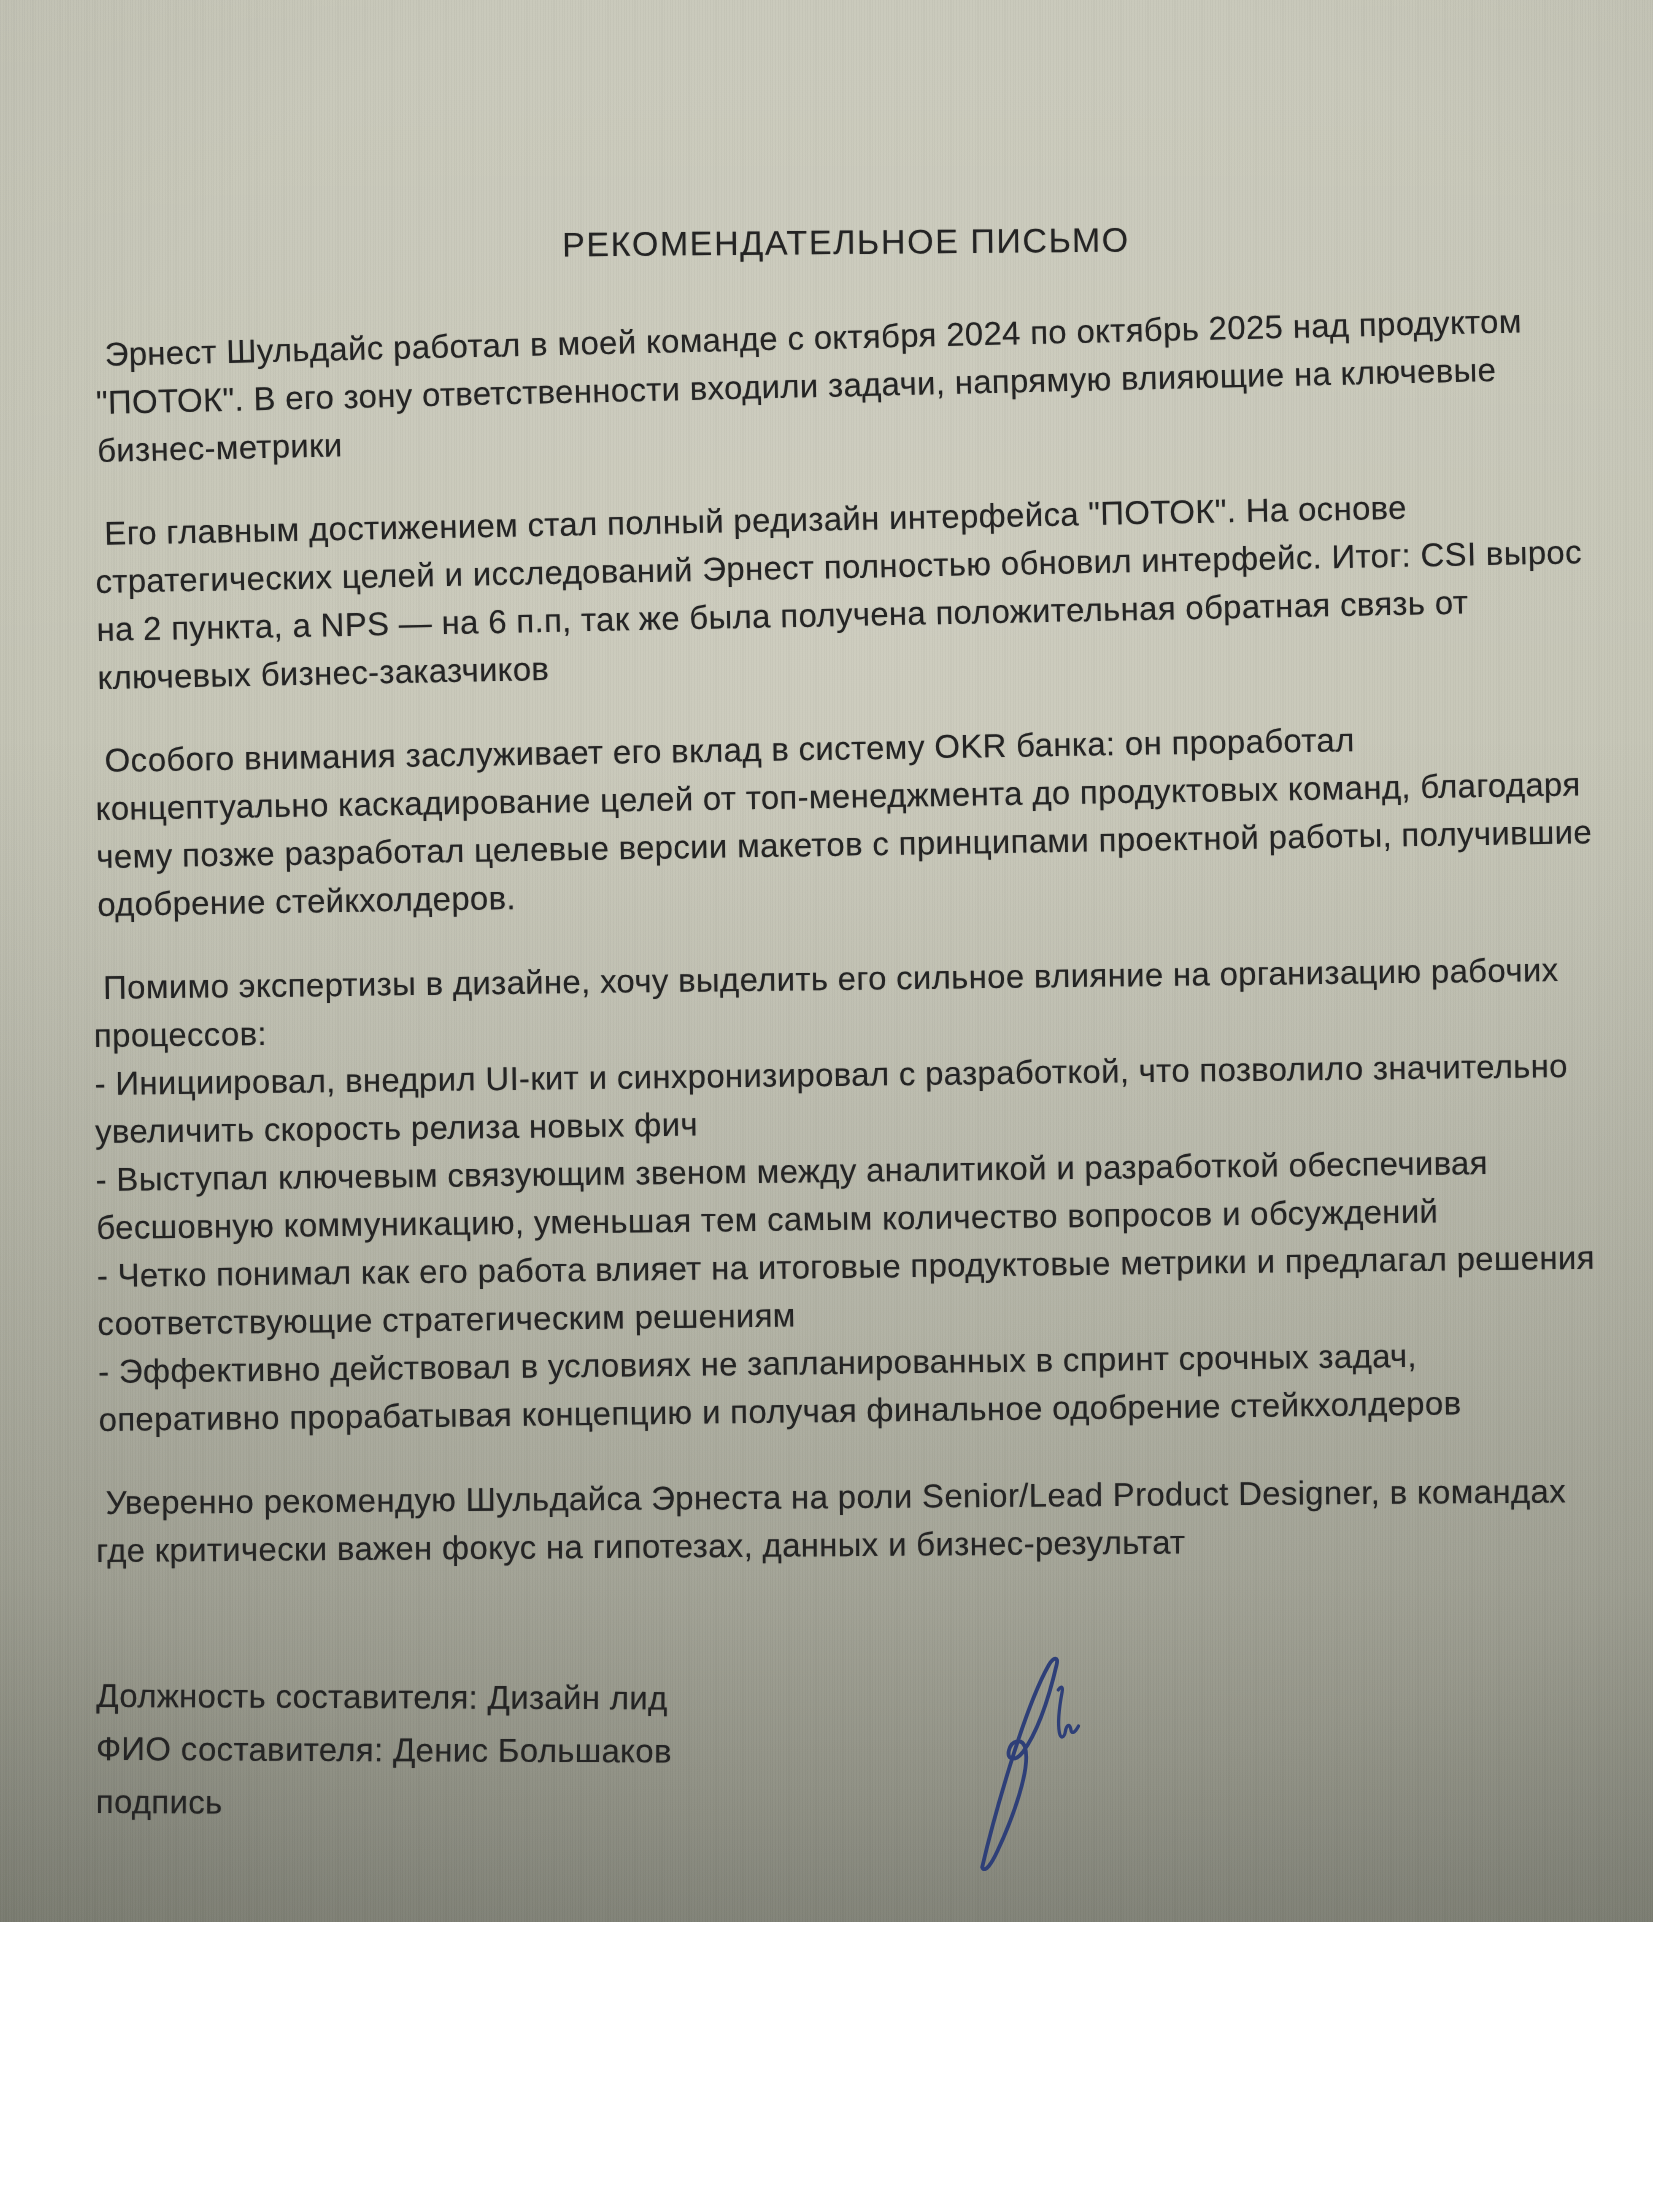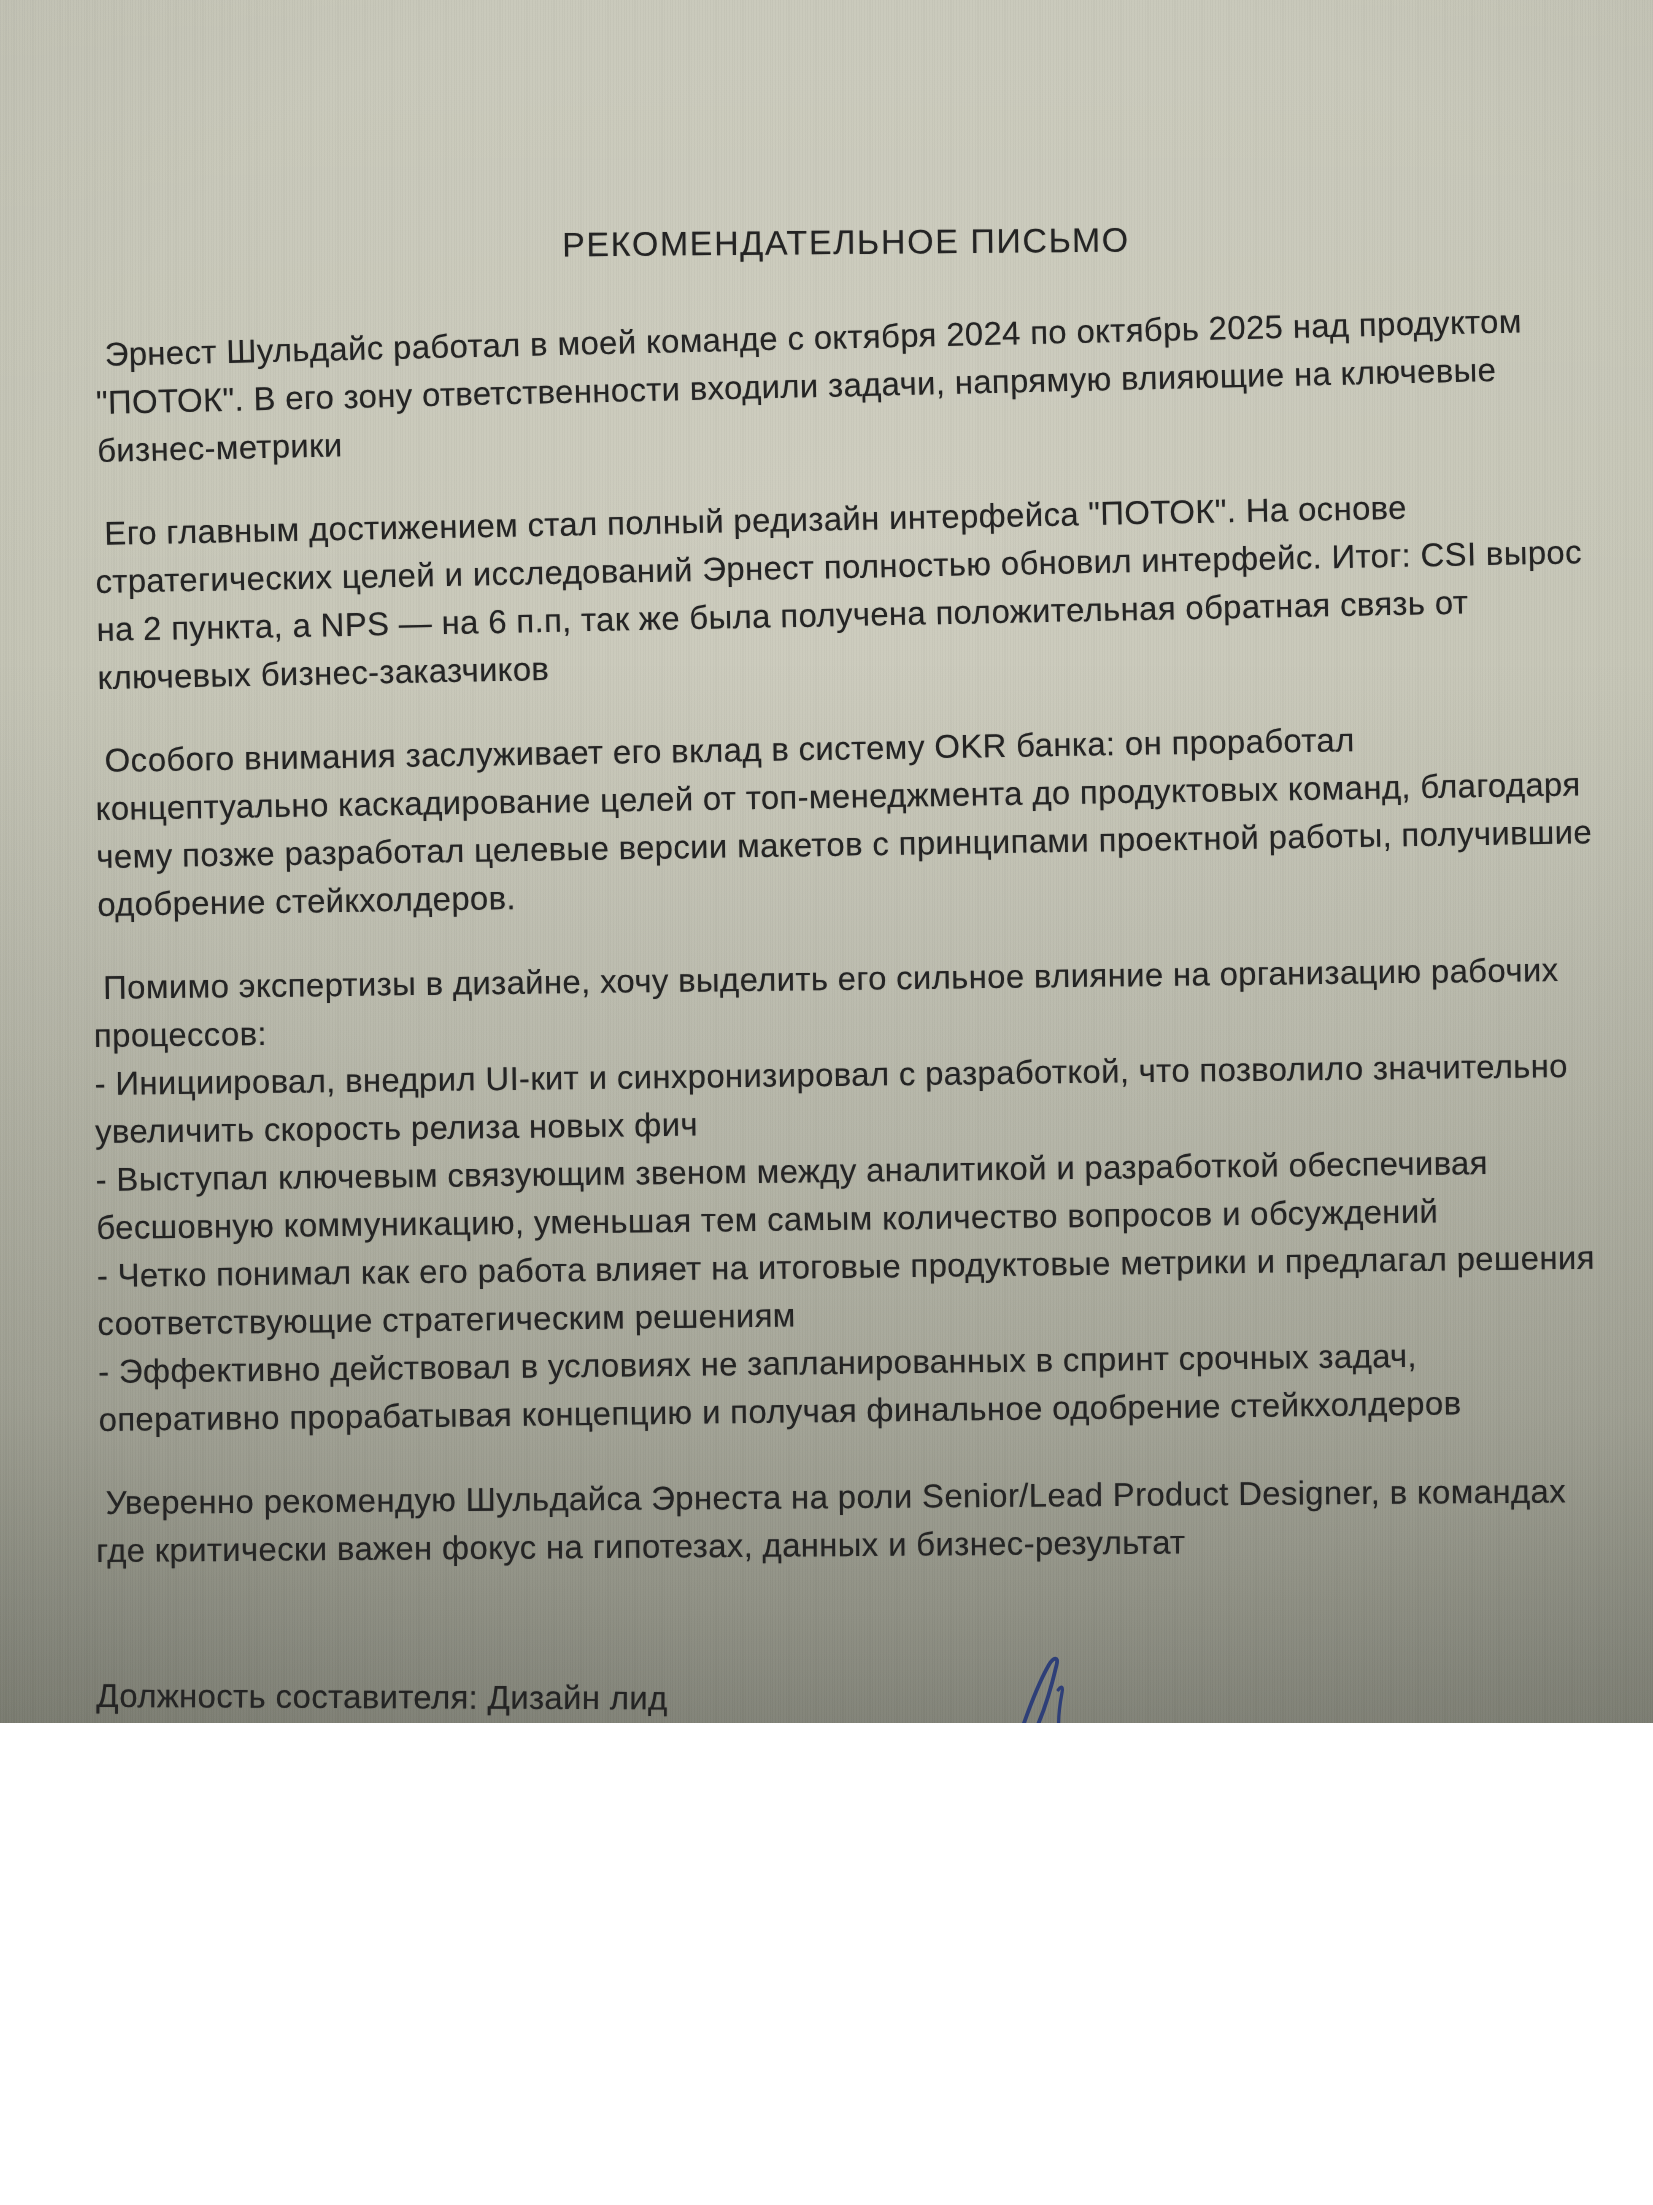--- a/index.html
+++ b/index.html
@@ -3,21 +3,21 @@
 <meta charset="utf-8">
 <style>
   html, body { margin: 0; padding: 0; }
   body {
     width: 1654px; height: 2205px;
     font-family: "Liberation Sans", sans-serif;
     overflow: hidden;
   }
   .paper {
     position: relative;
-    width: 1654px; height: 1723px;
+    width: 1654px; height: 1922px;
     background:
       repeating-linear-gradient(90deg, rgba(0,0,0,0.018) 0 1.1px, rgba(255,255,255,0.02) 1.1px 2.7px),
       linear-gradient(to bottom, rgba(255,255,255,0.06) 0%, rgba(0,0,0,0) 38%, rgba(30,34,28,0.16) 82%, rgba(28,32,26,0.30) 100%),
       radial-gradient(ellipse 115% 85% at 52% 32%, #cdccbe 0%, #c5c5b6 42%, #b5b5a7 72%, #999a8d 100%);
     overflow: hidden;
   }
   .content {
     position: absolute;
     left: 96px; top: 218px;
     width: 1500px;

